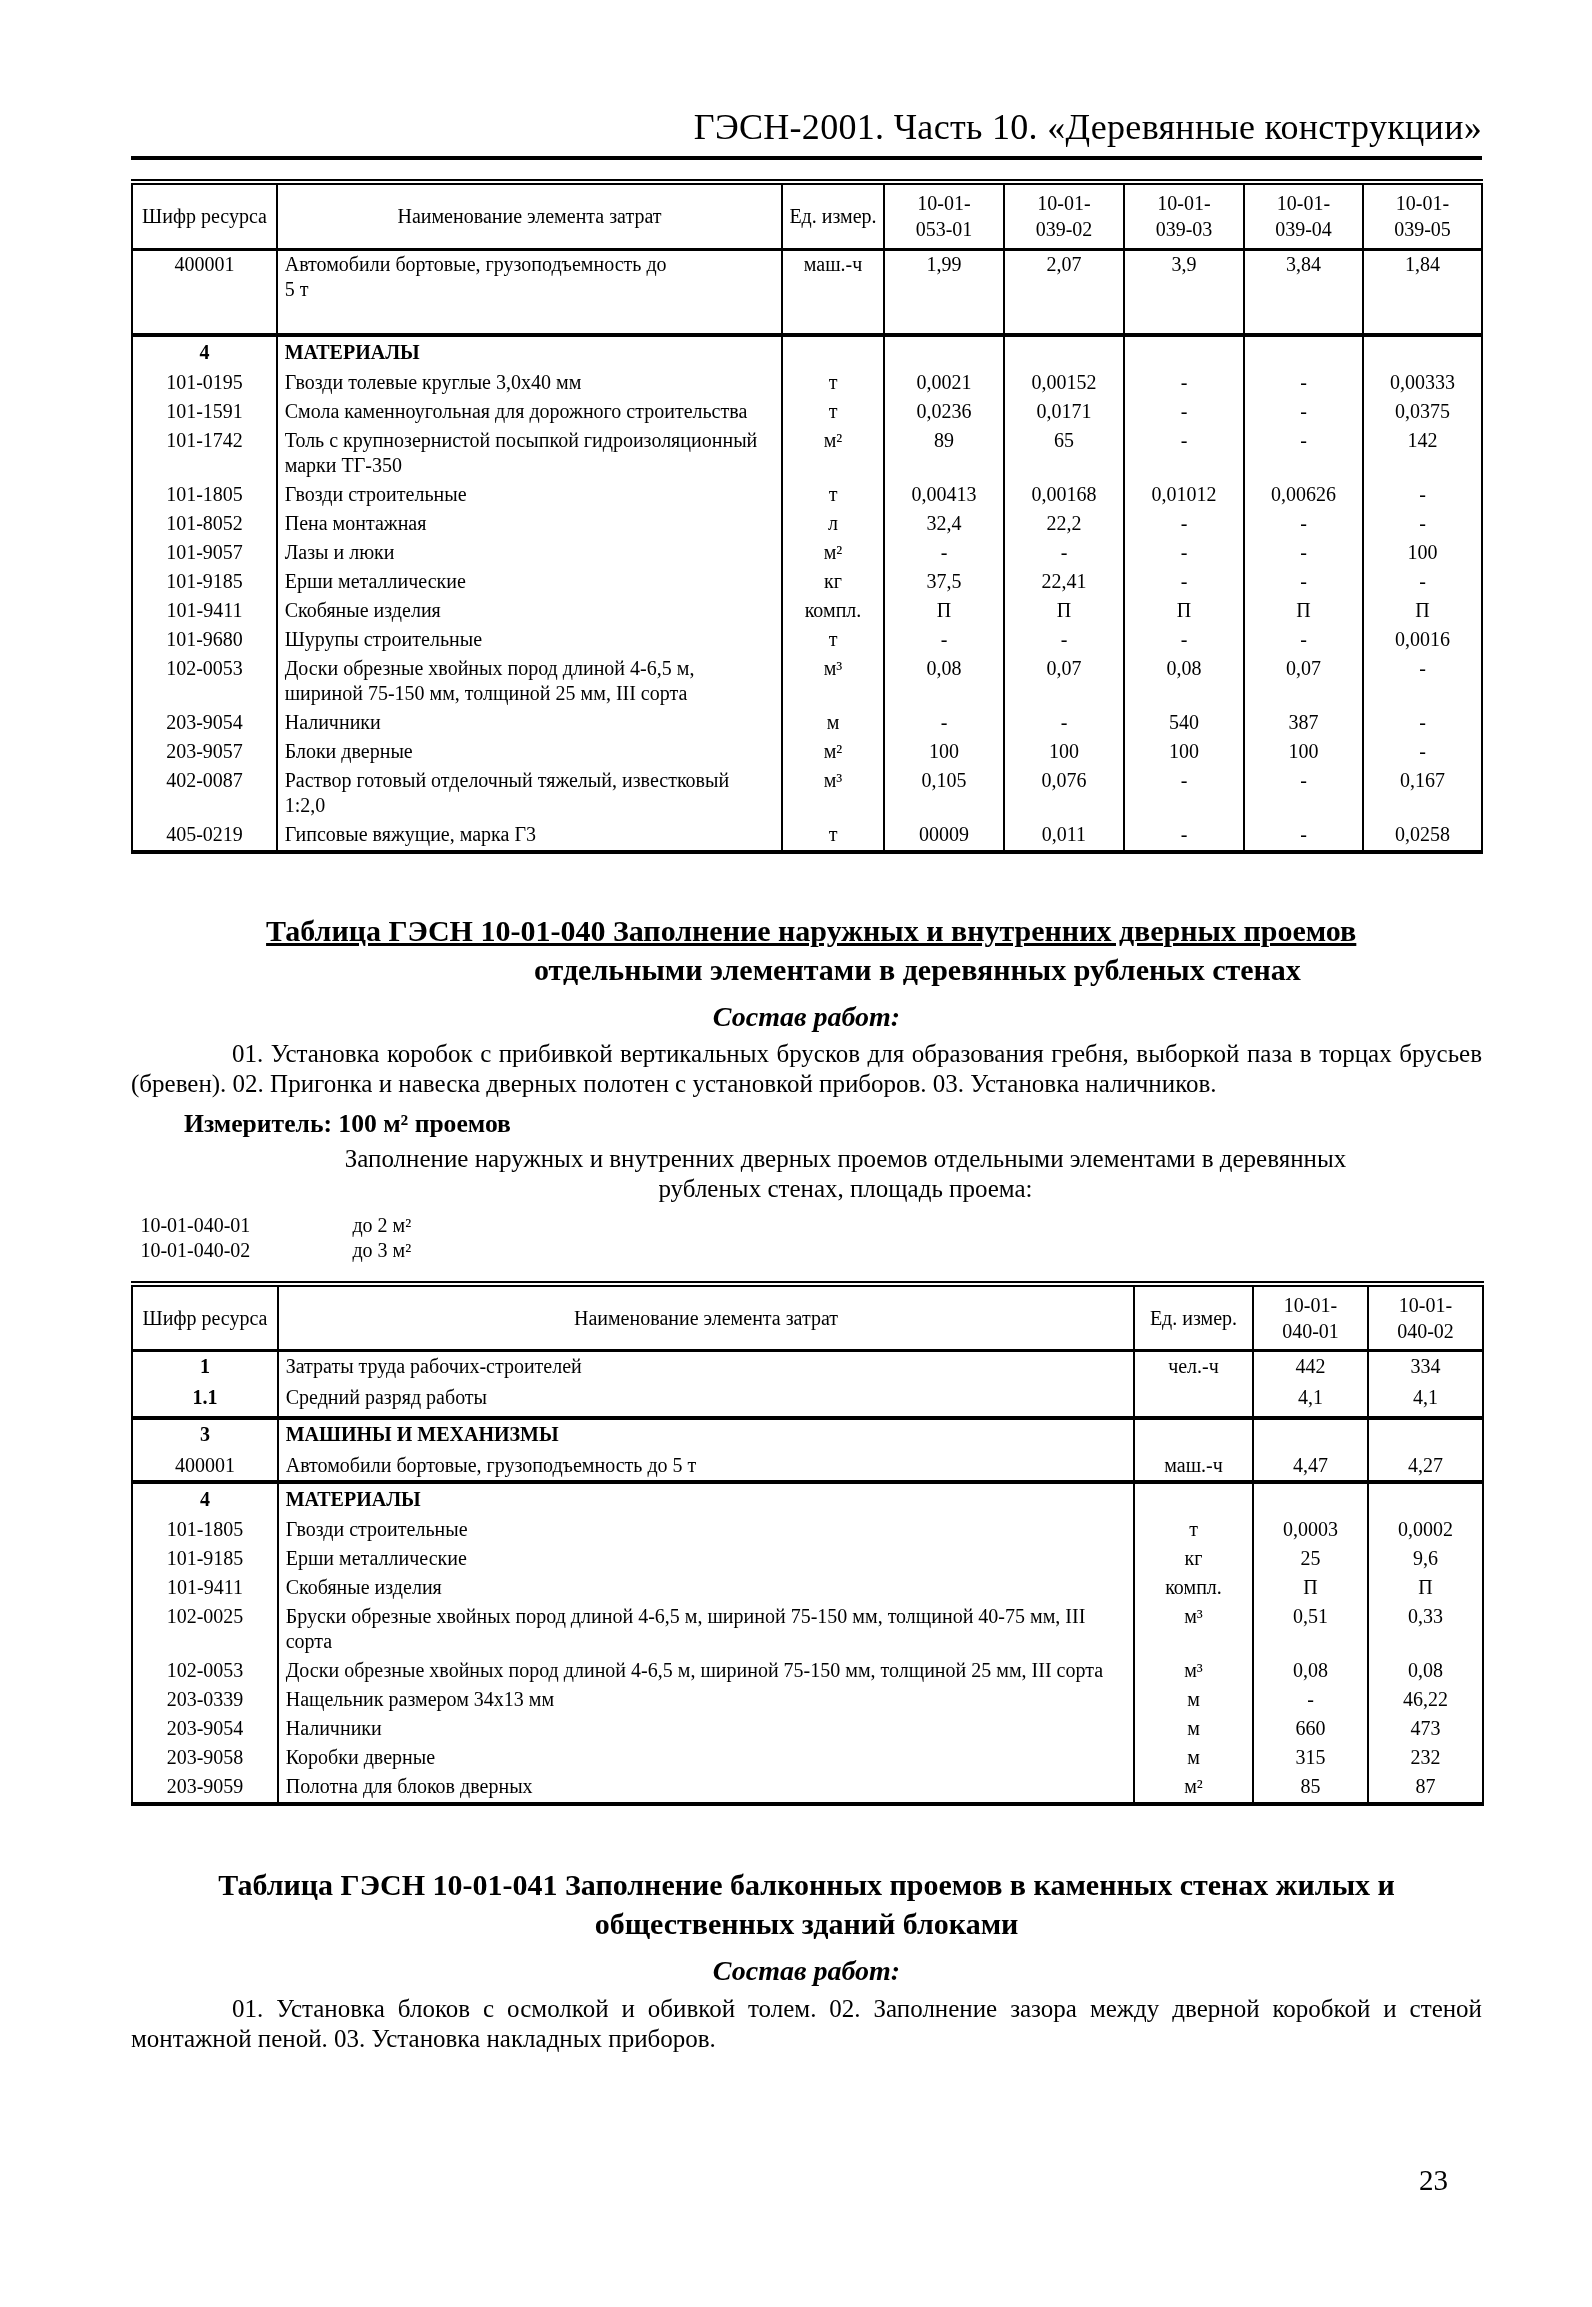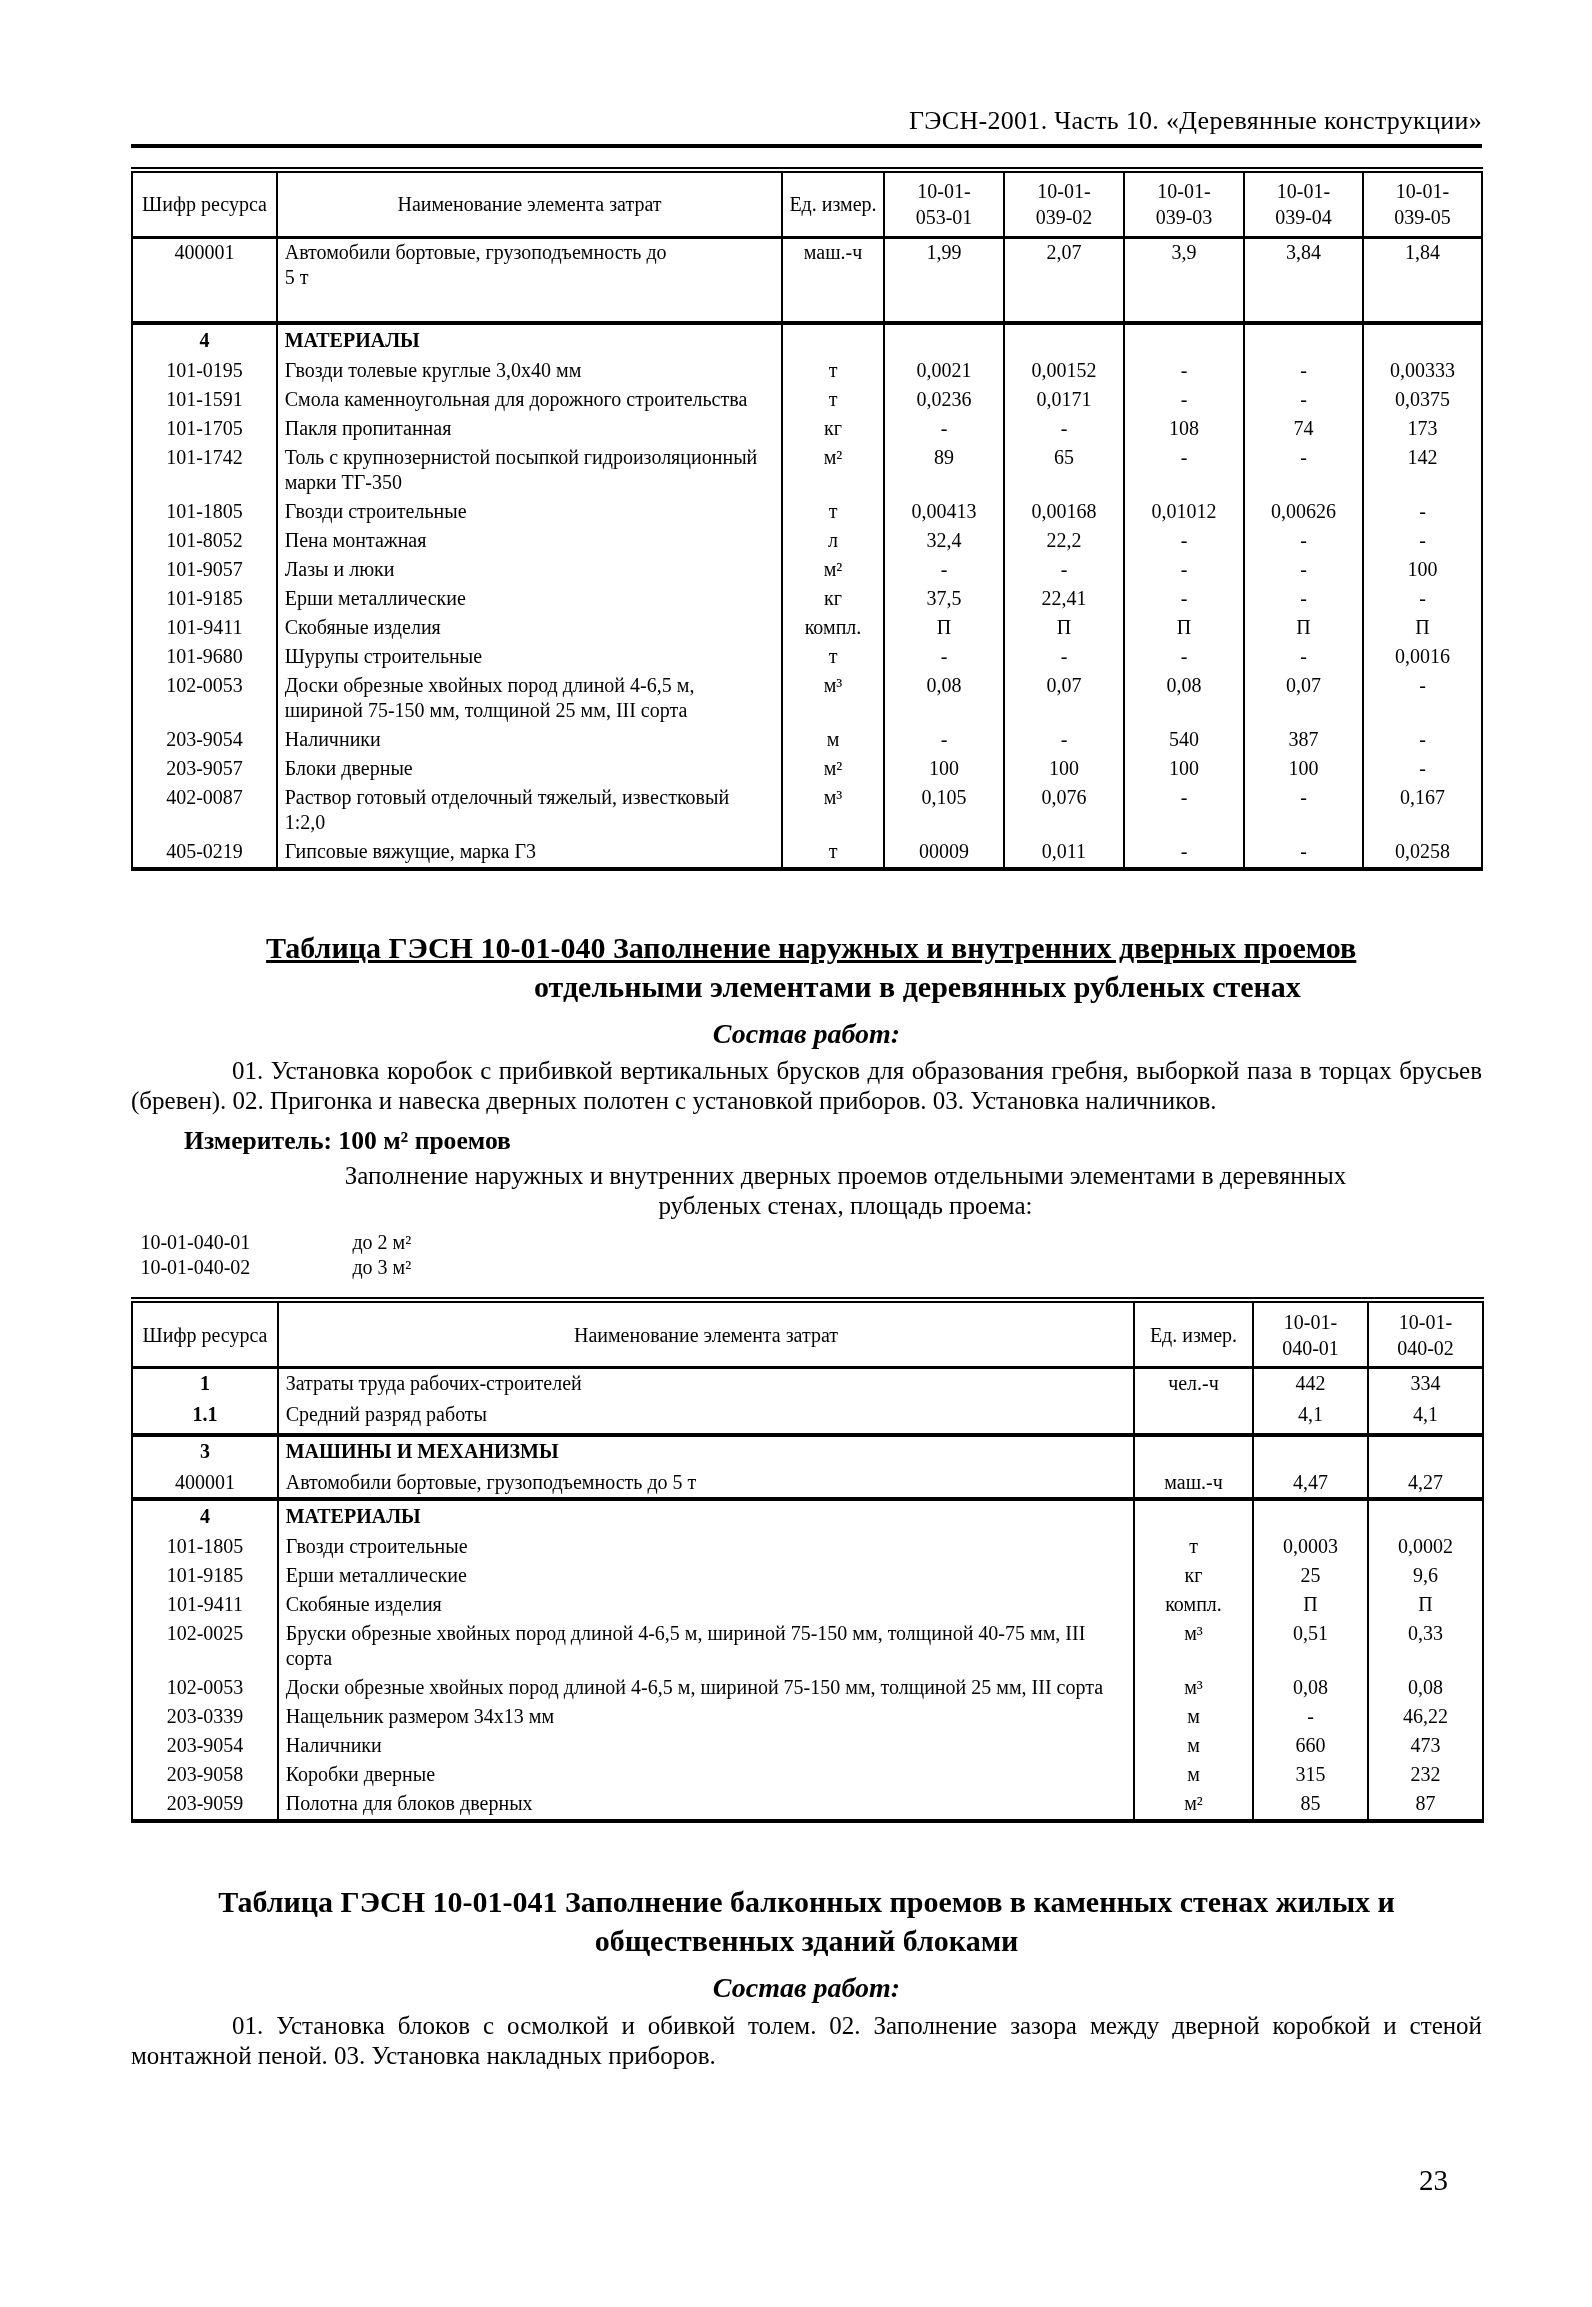--- a/index.html
+++ b/index.html
@@ -10,21 +10,21 @@
     background:#ffffff;
     color:#000;
     font-family:"Liberation Serif", serif;
     overflow:hidden;
   }
   .content { position:absolute; left:131px; top:0; width:1351px; }
 
   .running-header {
     margin-top:106px;
     text-align:right;
-    font-size:26px;
+    font-size:36px;
     letter-spacing:0.3px;
     white-space:nowrap;
   }
   .header-rule { margin-top:8px; height:4px; background:#000; }
 
   
   table.res {
     border-collapse:collapse;
     table-layout:fixed;
     width:1351px;
@@ -199,30 +199,20 @@
             <td class="c">101-1591</td>
             <td class="n">Смола каменноугольная для дорожного строительства</td>
             <td class="c">т</td>
             <td class="c">0,0236</td>
             <td class="c">0,0171</td>
             <td class="c">-</td>
             <td class="c">-</td>
             <td class="c">0,0375</td>
           </tr>
 
-          <tr>
-            <td class="c">101-1705</td>
-            <td class="n">Пакля пропитанная</td>
-            <td class="c">кг</td>
-            <td class="c">-</td>
-            <td class="c">-</td>
-            <td class="c">108</td>
-            <td class="c">74</td>
-            <td class="c">173</td>
-          </tr>
 
           <tr>
             <td class="c">101-1742</td>
             <td class="n">Толь с крупнозернистой посыпкой гидроизоляционный марки ТГ-350</td>
             <td class="c">м²</td>
             <td class="c">89</td>
             <td class="c">65</td>
             <td class="c">-</td>
             <td class="c">-</td>
             <td class="c">142</td>

